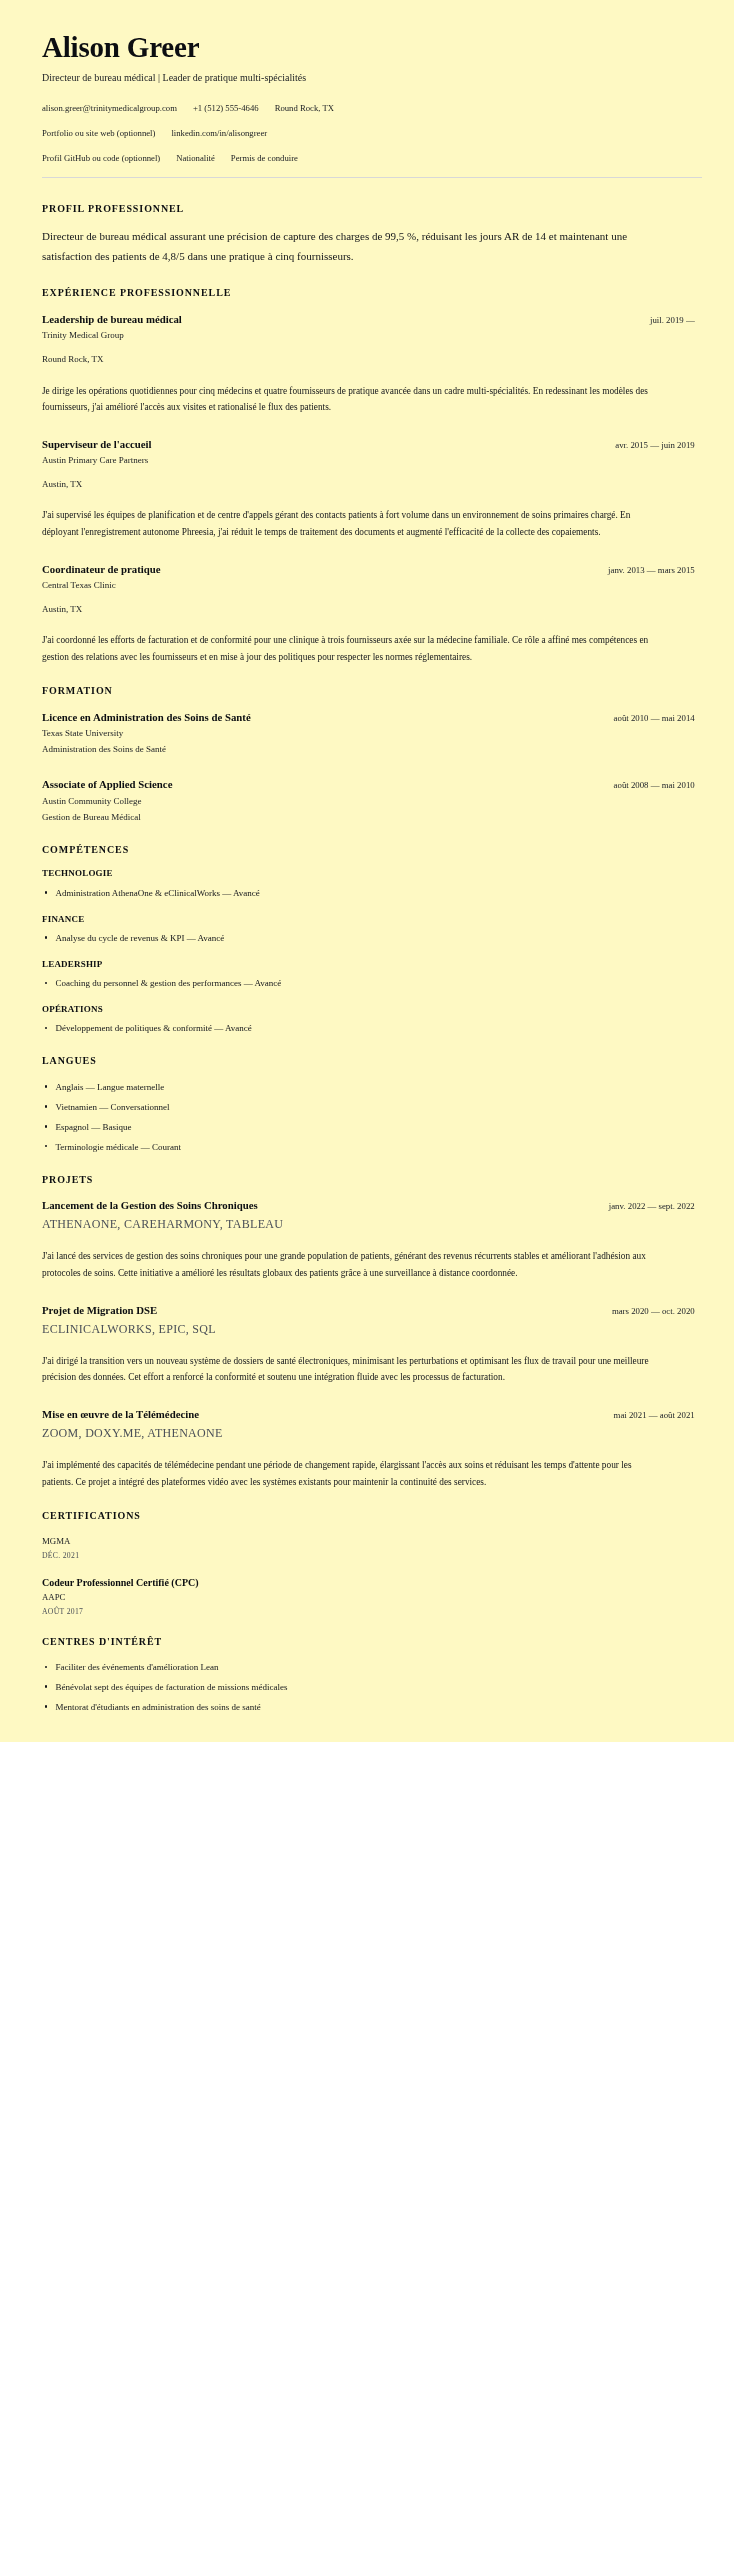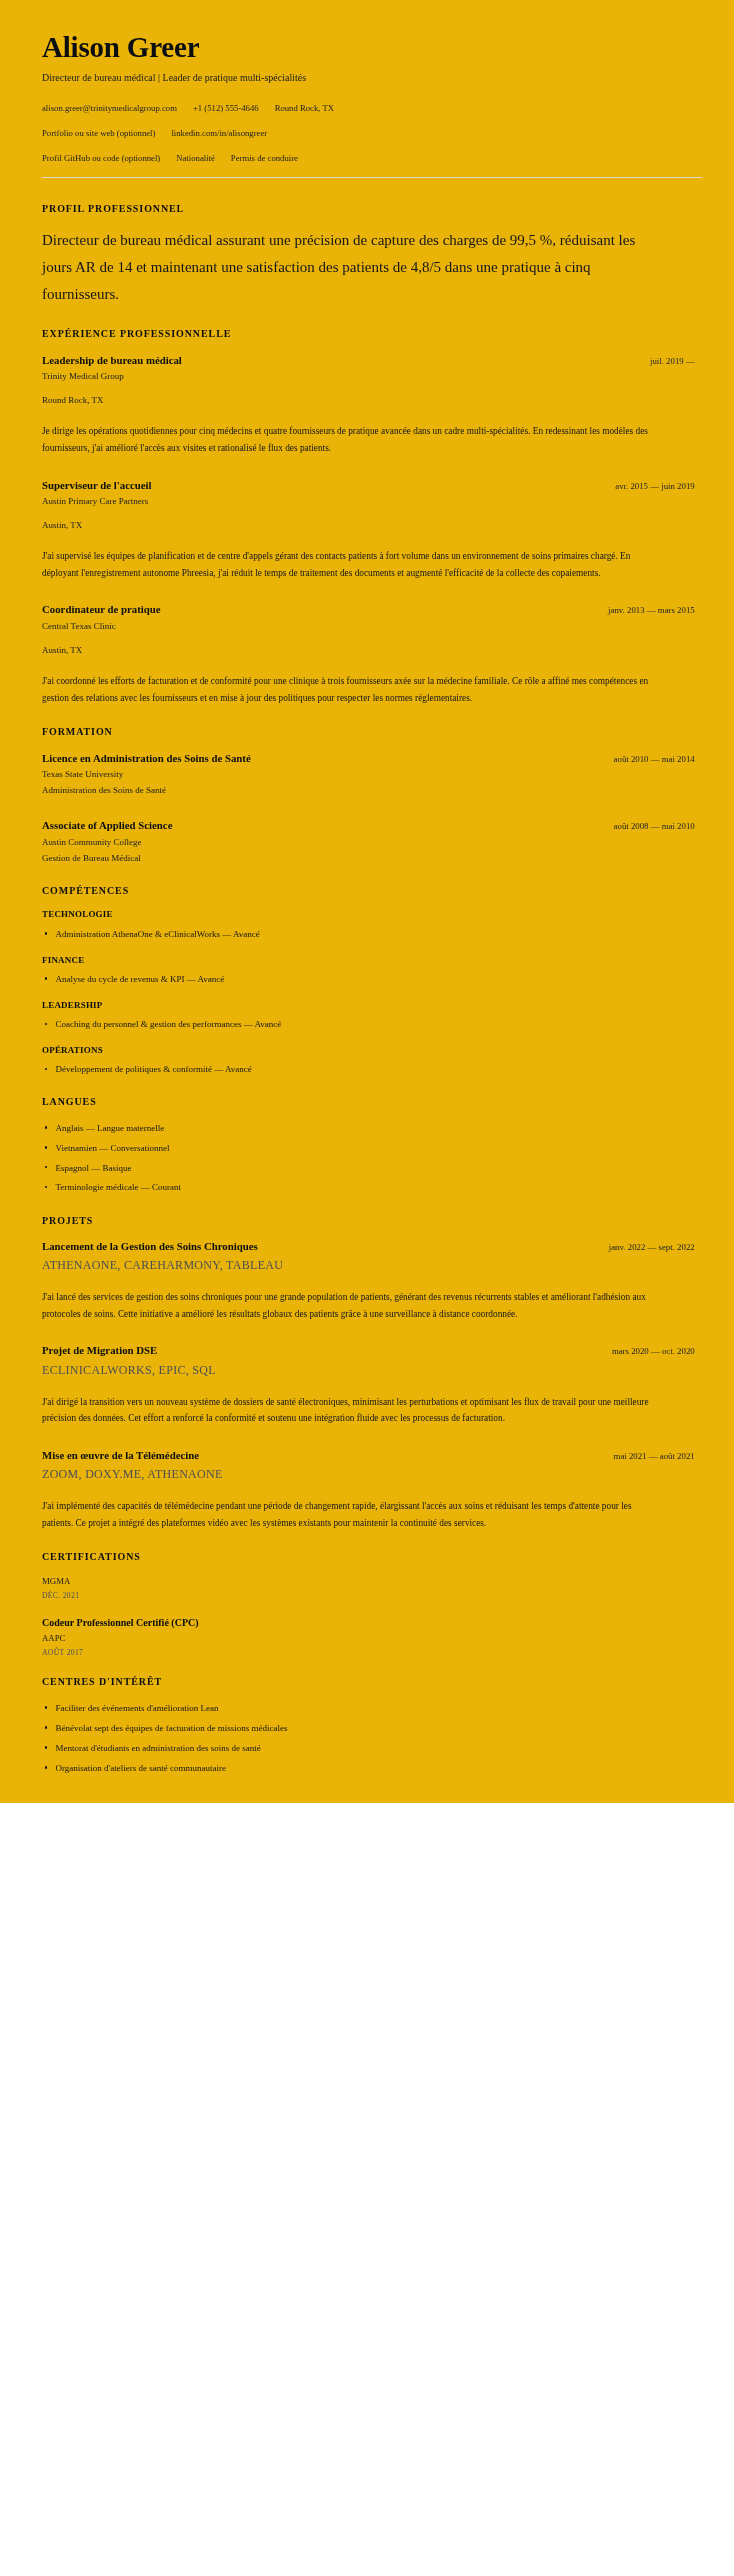--- a/index.html
+++ b/index.html
@@ -11,21 +11,21 @@
   body {
     width: 734px;
     font-family: "Liberation Serif", "DejaVu Serif", serif;
     color: #14161a;
     -webkit-font-smoothing: antialiased;
   }
   .page {
     width: 734px;
     box-sizing: border-box;
     padding: 32px 32px 24.5px 42px;
-    background: #eab308;
+    background: #fef9c3;
   }
 
   
   .name {
     font-size: 29px;
     font-weight: 700;
     letter-spacing: -0.2px;
     line-height: 1.05;
     margin: 0 0 8.6px 0;
     color: #0c0e11;
@@ -58,21 +58,21 @@
   .section-title {
     font-size: 10px;
     font-weight: 700;
     letter-spacing: 0.9px;
     text-transform: uppercase;
     color: #0c0e11;
     margin: 0 0 13.5px 0;
   }
 
   .para {
-    font-size: 15px;
+    font-size: 11px;
     line-height: 1.78;
     margin: 0 0 4.9px 0;
     color: #14161a;
     max-width: 618px;
   }
 
   
   .entry { margin: 0 0 21px 0; }
   .entry:last-child { margin-bottom: 0; }
   .entry-head {
@@ -385,18 +385,17 @@
   </section>
 
   <div class="spacer-lg"></div>
 
   <section class="section">
     <h2 class="section-title">Centres d'intérêt</h2>
     <ul class="bullets">
       <li>Faciliter des événements d'amélioration Lean</li>
       <li>Bénévolat sept des équipes de facturation de missions médicales</li>
       <li>Mentorat d'étudiants en administration des soins de santé</li>
-      <li>Organisation d'ateliers de santé communautaire</li>
     </ul>
   </section>
 
 </div>
 
 
 </body></html>

